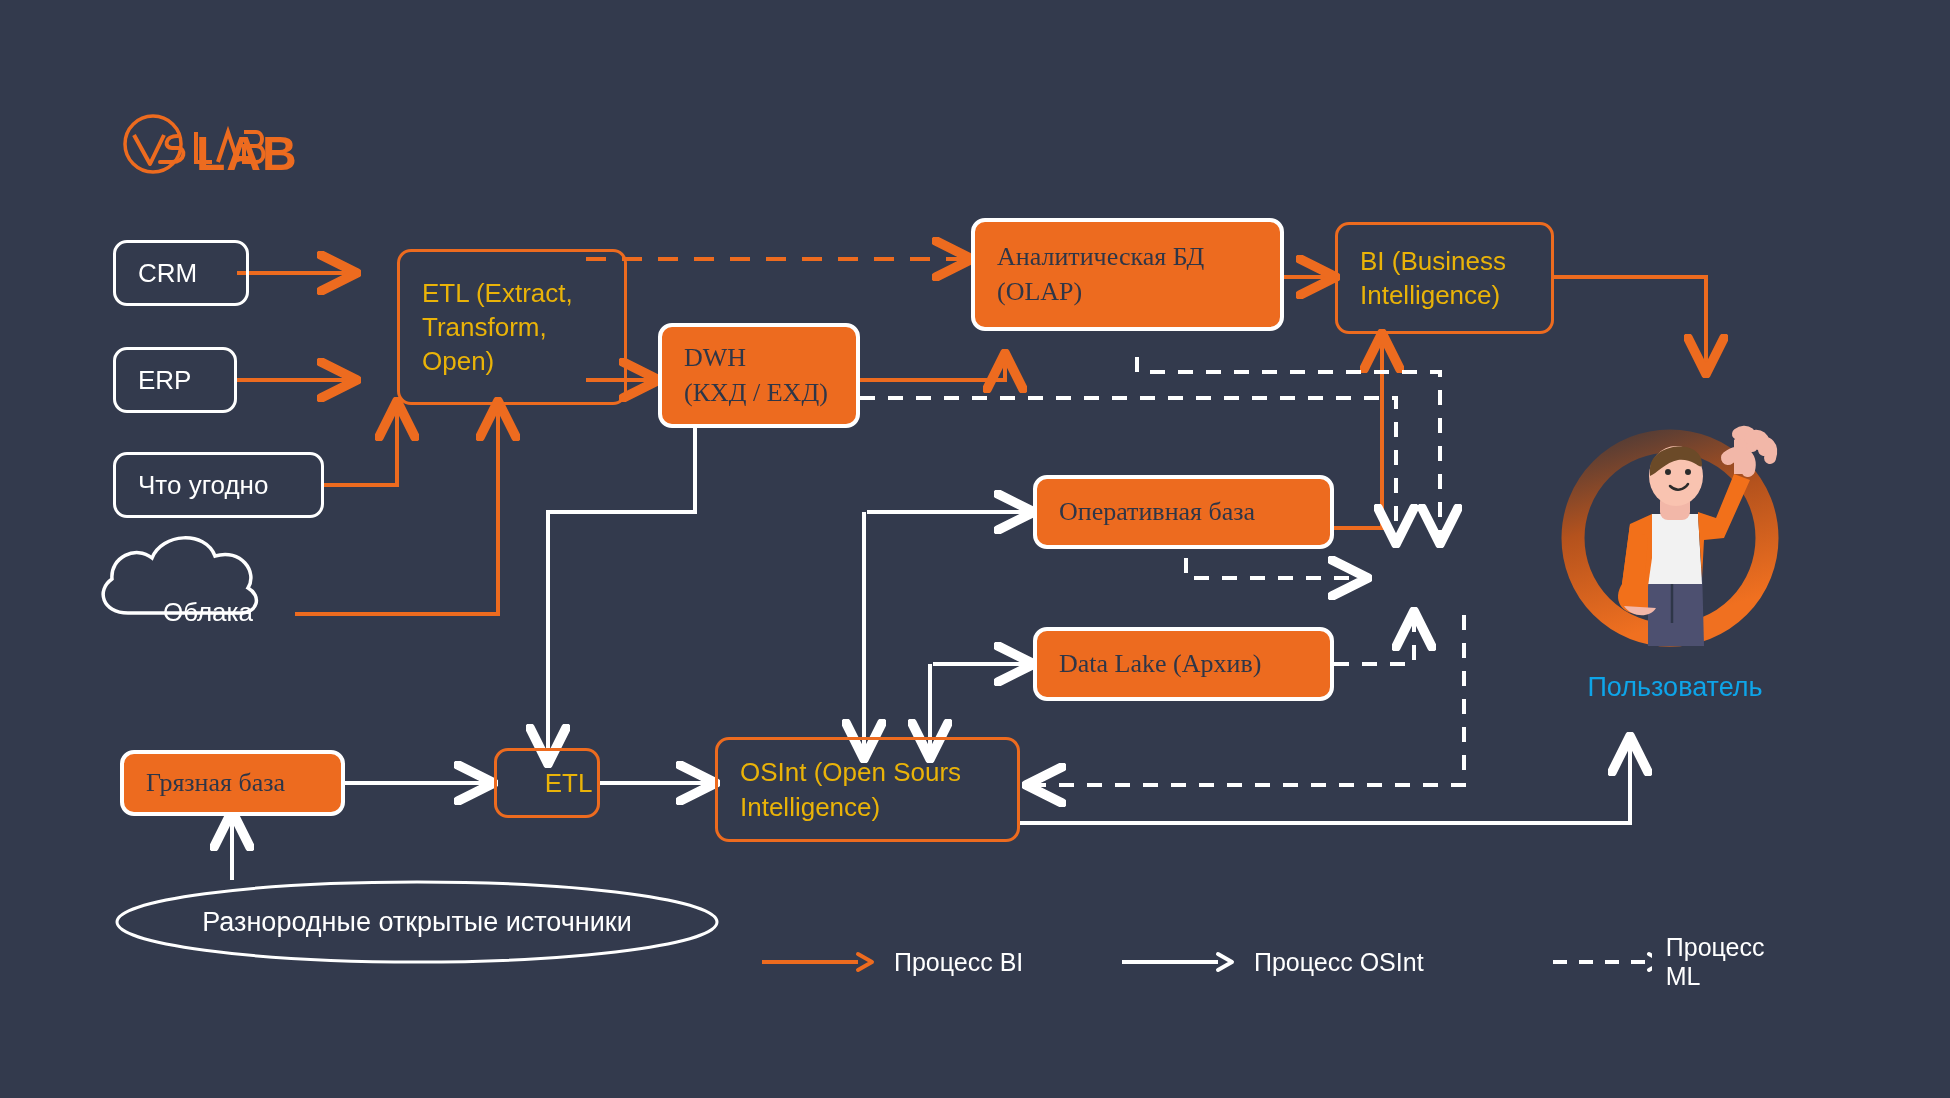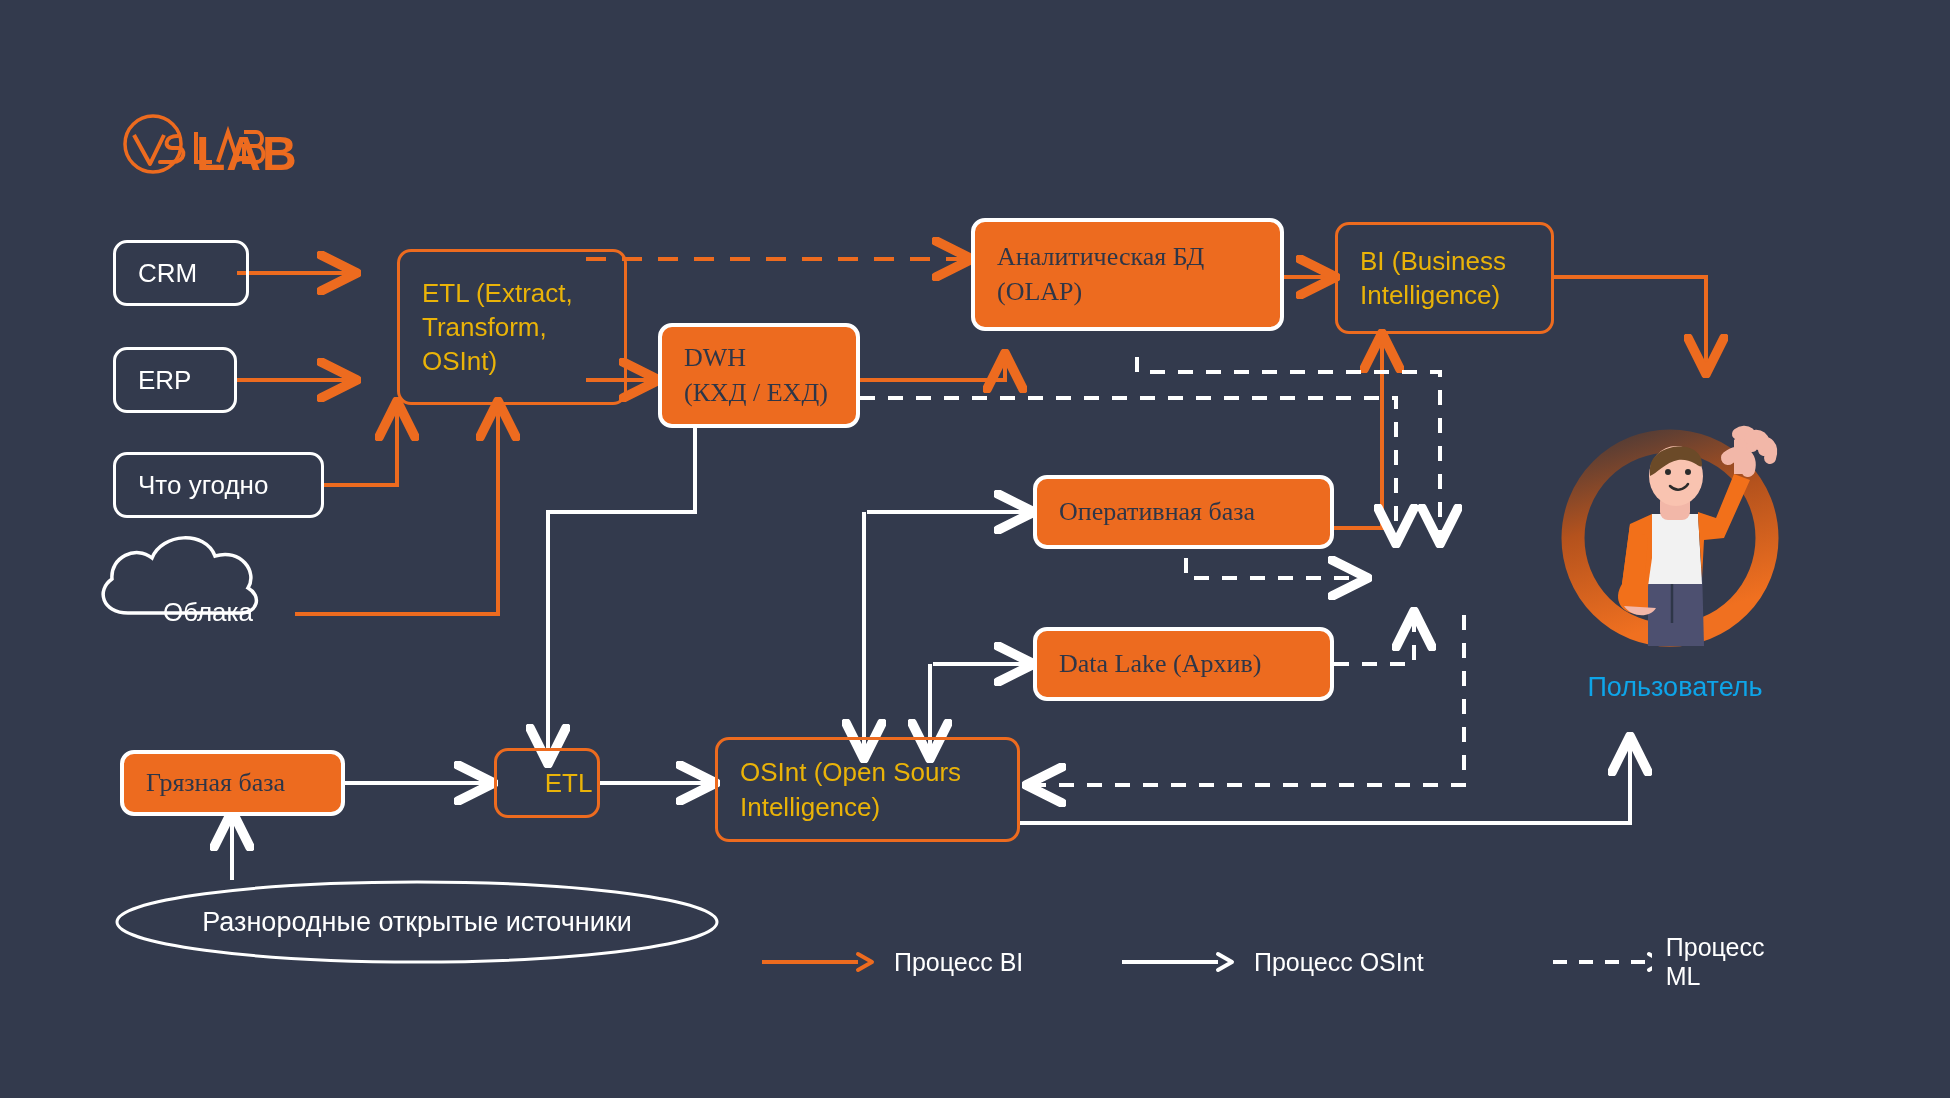--- a/index.html
+++ b/index.html
@@ -104,21 +104,21 @@
   </div>
 
   <div style="position:absolute;left:113px;top:562px;width:190px;height:100px;">
     <div class="cloud-label">Облака</div>
   </div>
 
   <div class="node n-orangeline" style="left:356px;top:249px;width:230px;height:156px;margin-left:41px;">
     <span class="txt">
       <span>ETL (Extract,</span><br>
       <span>Transform,</span><br>
-      <span>OSInt)</span>
+      <span>Open)</span>
     </span>
   </div>
 
   <div class="node n-orangefill" style="left:658px;top:323px;width:202px;height:105px;">
     <span class="txt">
       <span>DWH</span><br>
       <span>(КХД / ЕХД)</span>
     </span>
   </div>
 

